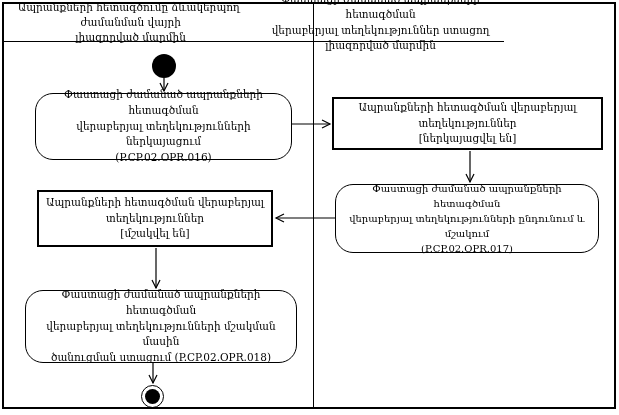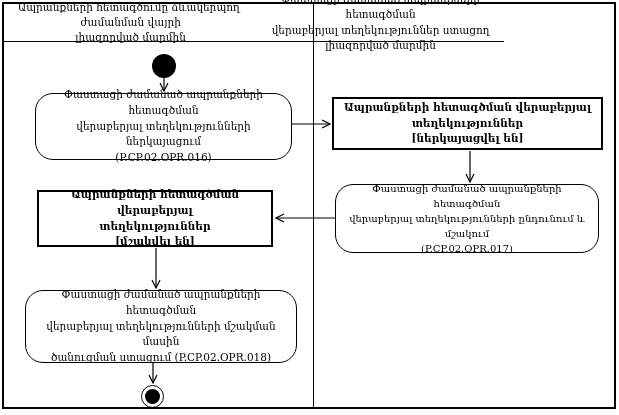--- a/index.html
+++ b/index.html
@@ -35,21 +35,21 @@
   .header-cell.left  { width: 309px; }
   .header-cell.right { width: 301px; }
   .node {
     position: absolute; box-sizing: border-box;
     display: flex; align-items: center; justify-content: center;
     background: #ffffff; text-align: center;
     font-size: 10.5px; line-height: 1.5;
   }
   .node .txt { white-space: pre-line; padding: 0 4px; }
   .activity { border: 1px solid #000; border-radius: 18px; }
-  .object   { border: 2px solid #000; font-weight: bold; }
+  .object   { border: 2px solid #000; }
   #node-submit-info   { left: 35px;  top: 93px;  width: 257px; height: 67px; }
   #node-info-submitted{ left: 332px; top: 97px;  width: 271px; height: 53px; }
   #node-receive-process{ left: 335px; top: 184px; width: 264px; height: 69px; font-size: 10px; }
   #node-info-processed{ left: 37px;  top: 190px; width: 236px; height: 57px; }
   #node-receive-notif { left: 25px;  top: 290px; width: 272px; height: 73px; }
   .start-node {
     position: absolute; left: 152px; top: 54px;
     width: 24px; height: 24px; border-radius: 50%; background: #000;
   }
   .final-node {

